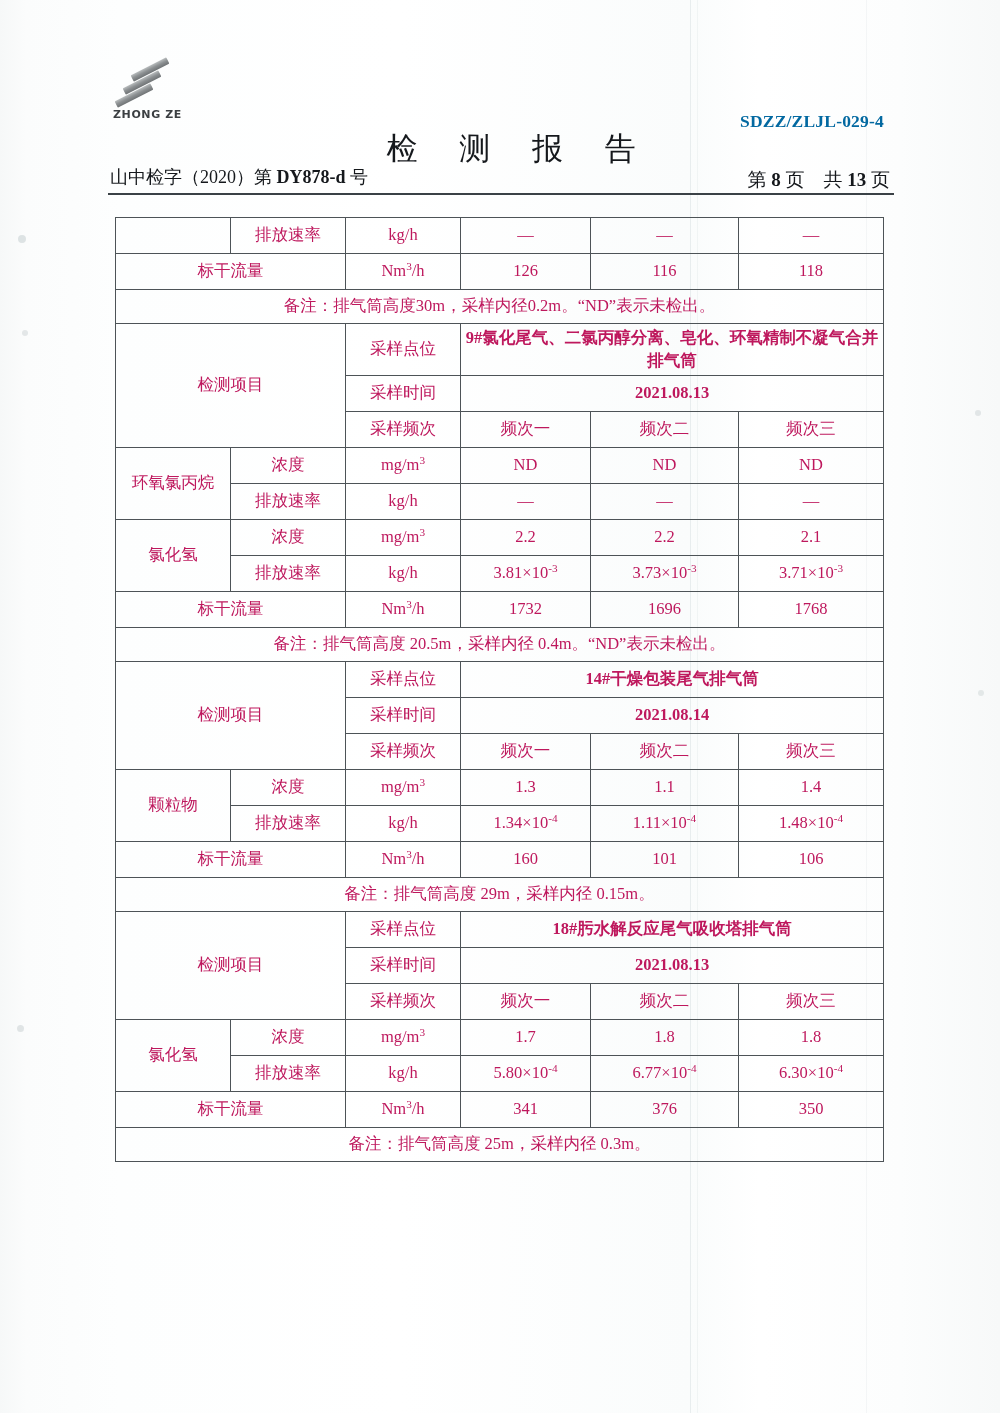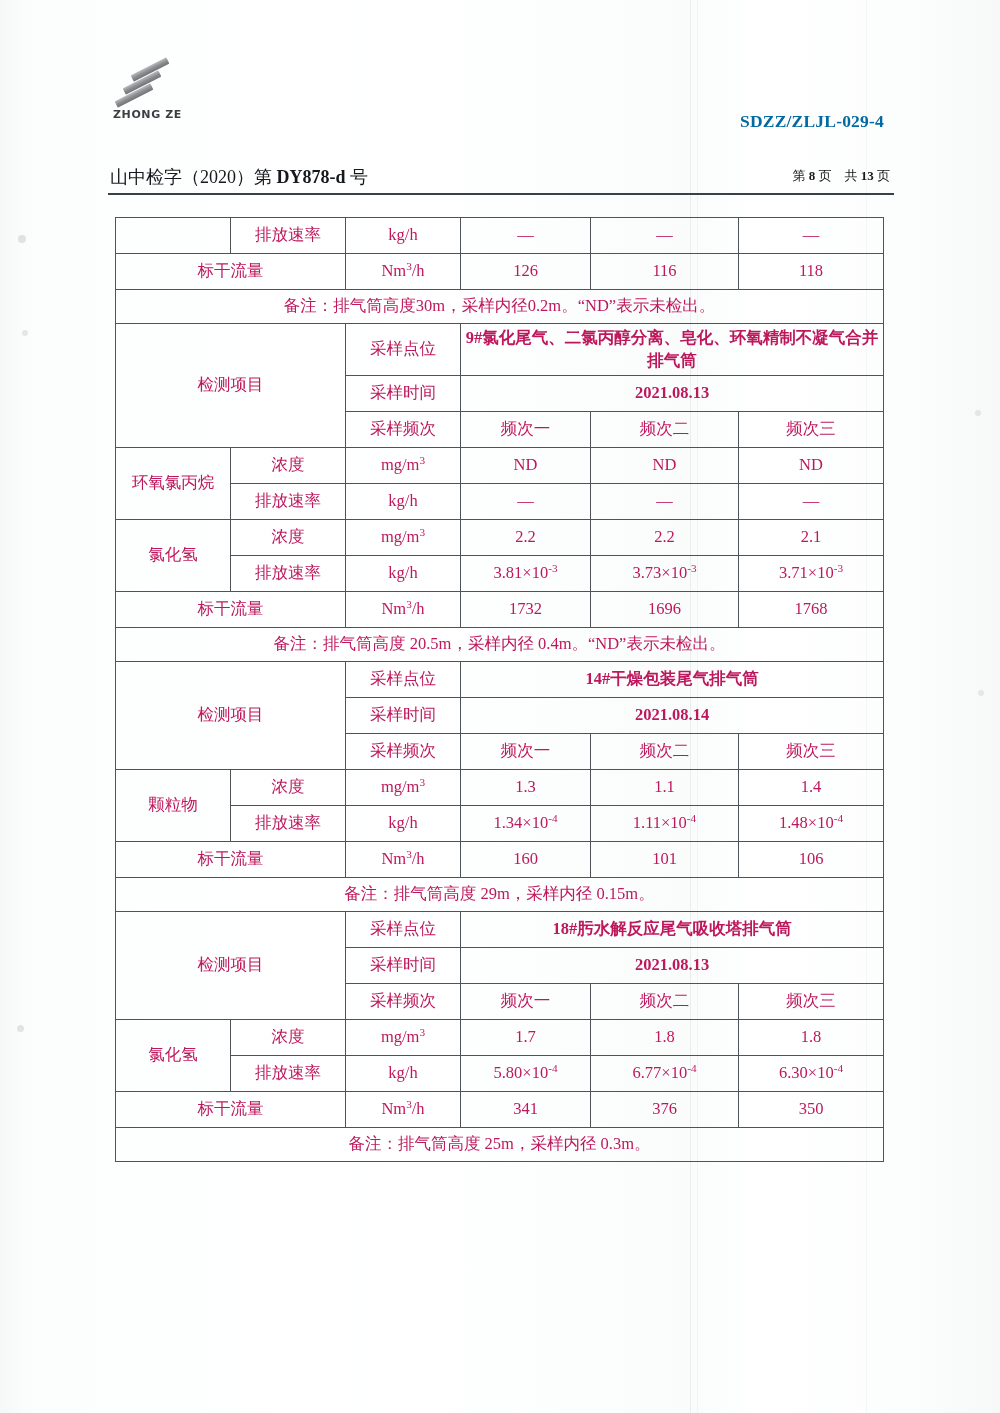--- a/index.html
+++ b/index.html
@@ -115,21 +115,21 @@
     color: #15181c;
     white-space: nowrap;
   }
   .doc-no b { font-weight: 700; text-align: right; }
 
   .page-no {
     position: absolute;
     right: 110px;
     top: 167px;
     font-family: "Liberation Serif", "DejaVu Serif", serif;
-    font-size: 13px;
+    font-size: 19px;
     color: #15181c;
     white-space: nowrap;
   }
   .page-no b { font-weight: 700; }
 
   .header-rule {
     position: absolute;
     left: 108px;
     right: 106px;
     top: 193px;
@@ -217,20 +217,21 @@
     <div class="logo-bars">
       <div class="logo-bar b1"></div>
       <div class="logo-bar b2"></div>
       <div class="logo-bar b3"></div>
     </div>
     <div class="logo-text">ZHONG ZE</div>
   </div>
 
   <div class="doc-code">SDZZ/ZLJL-029-4</div>
 
+  <div class="report-title">检 测 报 告</div>
 
   <div class="doc-no"><span>山中检字（2020）第 </span><b>DY878-d</b><span> 号</span></div>
 
   <div class="page-no"><span>第 </span><b>8</b><span> 页　共 </span><b>13</b><span> 页</span></div>
 
   <div class="header-rule"></div>
 
   <div class="tbl-wrap">
     <table class="report">
       <colgroup>

